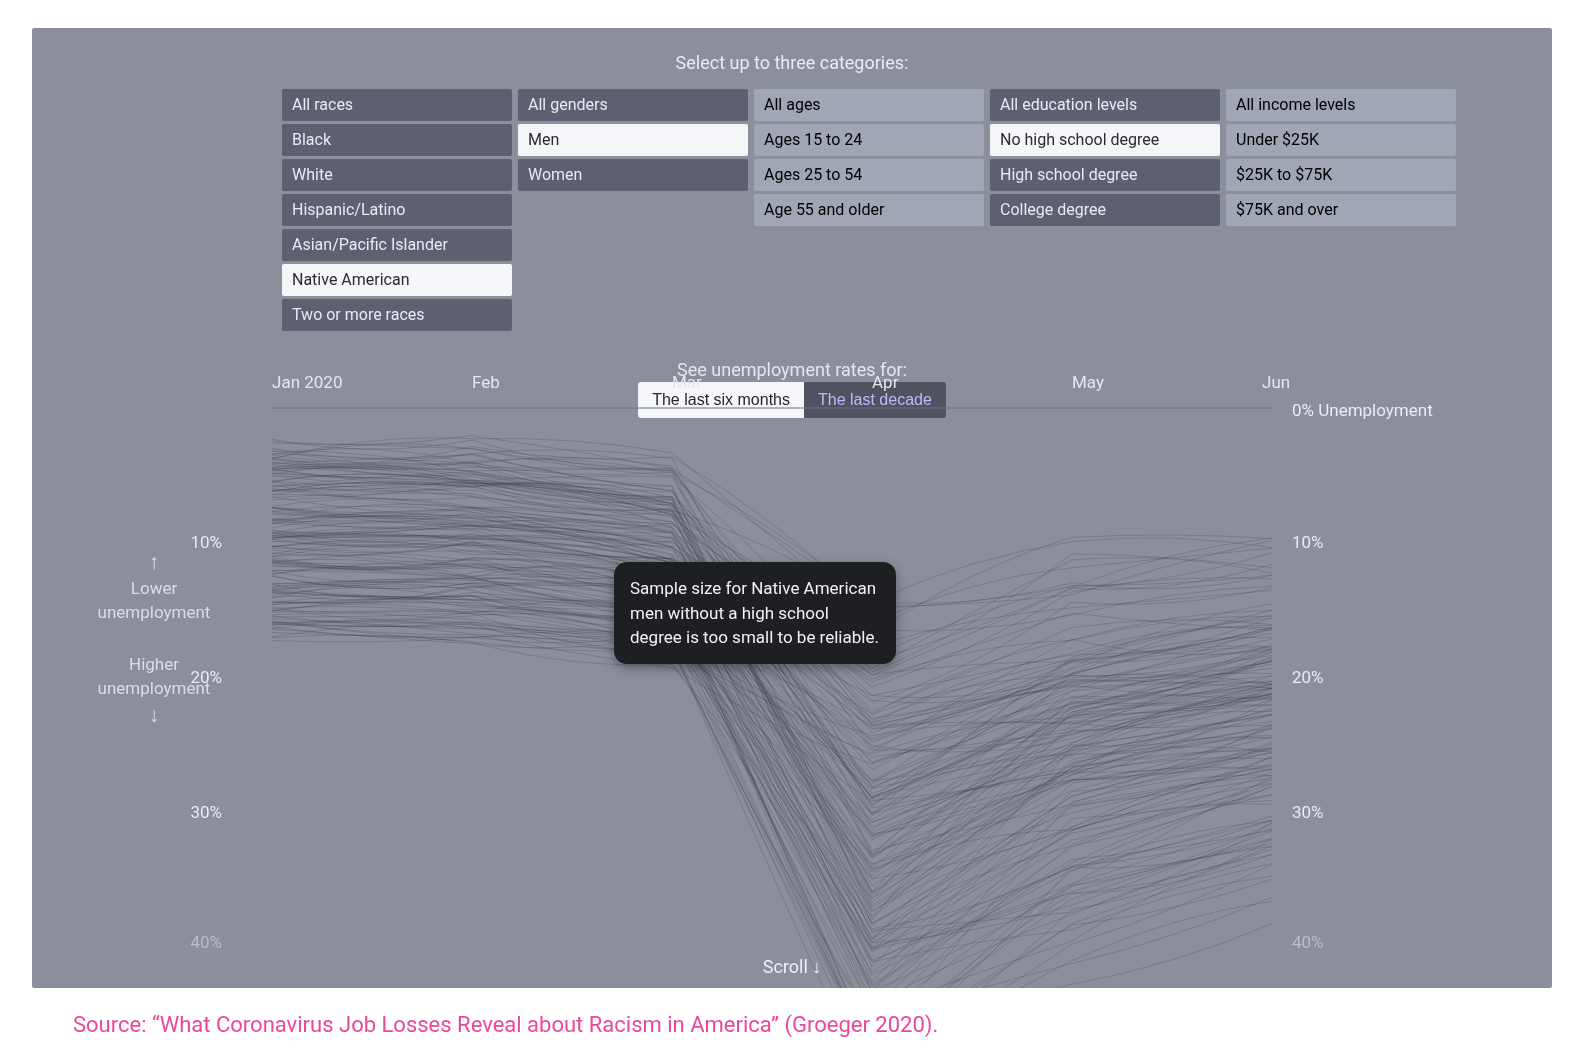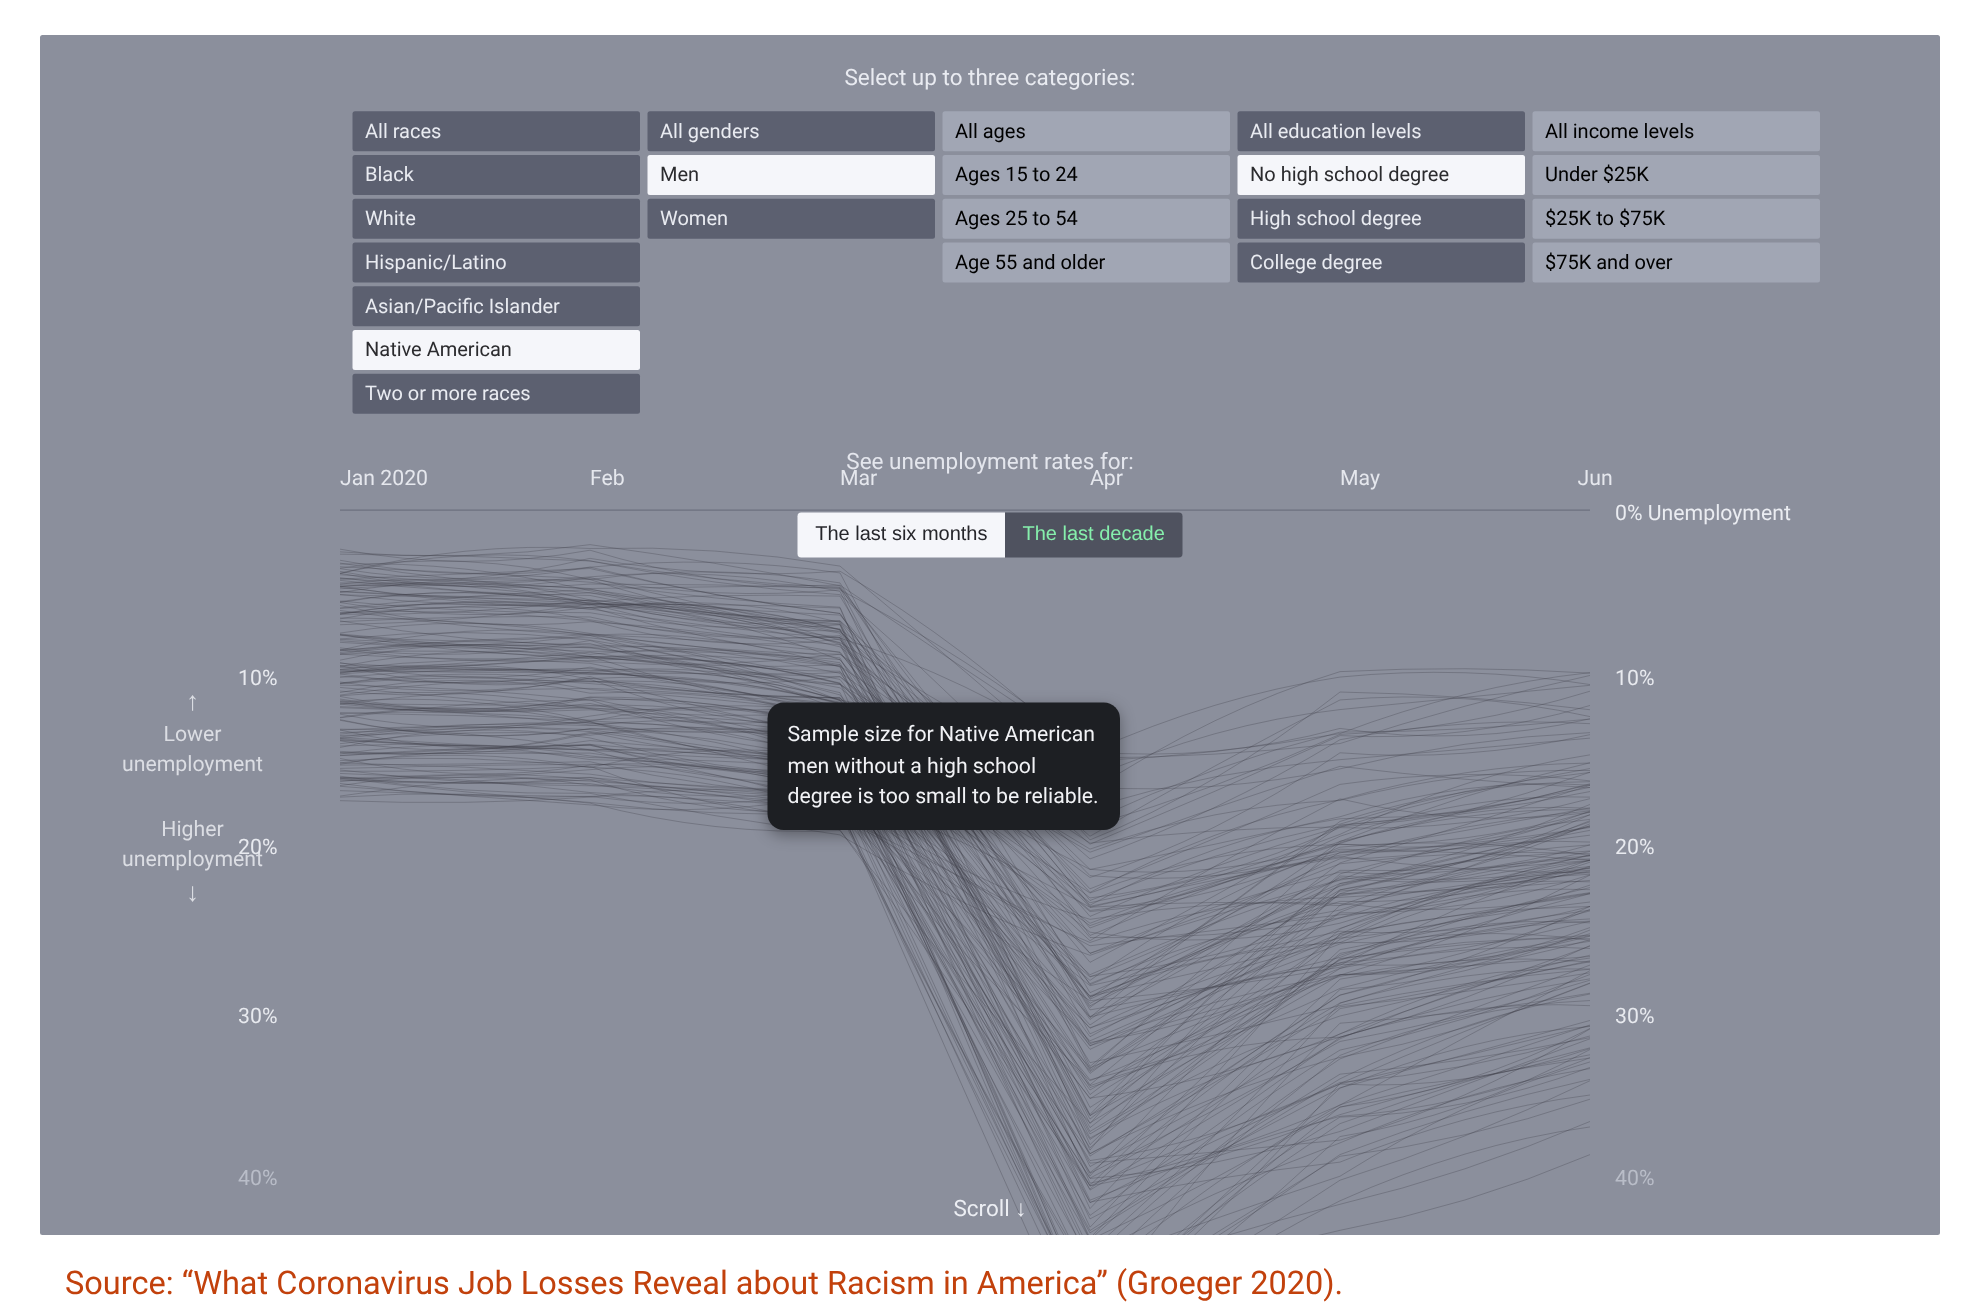--- a/index.html
+++ b/index.html
@@ -7,38 +7,38 @@
   .panel{position:relative;width:100%;height:960px;background:#8b8f9c;border-radius:2px;overflow:hidden}
   .top{padding:24px 0 0 0;display:flex;flex-direction:column;align-items:center;width:100%}
   .prompt{color:#e9ebf1;font-size:18px;margin-bottom:16px}
   .filters{display:flex;gap:6px;padding-left:250px;width:100%;box-sizing:border-box}
   .fcol{width:230px;display:flex;flex-direction:column;gap:3px}
   .fcell{font-size:16px;line-height:1;padding:8px 10px;border-radius:2px;color:#e9ebf1;cursor:pointer;user-select:none}
   .st-inactive{background:#5c6070}
   .st-selected{background:#f5f6fa;color:#2b2b2e}
   .st-dim{background:#a1a6b4;color:#000000}
   .prompt2{margin-top:28px;color:#e4e6ed;font-size:18px}
-  .toggle{margin-top:30px;display:flex}
+  .toggle{margin-top:2px;display:flex}
   .toggle button{border:0;font-size:16px;padding:9px 14px;cursor:pointer}
   .tg-on{background:#f5f6fa;color:#26262b;border-top-left-radius:3px;border-bottom-left-radius:3px}
-  .tg-off{background:#4f525f;color:#86efac;border-top-right-radius:3px;border-bottom-right-radius:3px}
+  .tg-off{background:#4f525f;color:#c4b5fd;border-top-right-radius:3px;border-bottom-right-radius:3px}
 
   .chartwrap{position:absolute;left:0;right:0;top:340px;bottom:0}
   .sidehint{position:absolute;left:52px;top:180px;width:140px;color:#dbdde3;font-size:17px;text-align:center;line-height:1.4}
   .sidehint .arrow{font-size:21px}
   svg.chart{position:absolute;left:200px;top:0;width:1110px;height:580px;overflow:visible}
   .xlabel{fill:#e5e7ed;font-size:17px}
   .ylabel{fill:#e8eaef;font-size:17px}
   .ylabel.fade{fill:#b9bdc8}
   .rightUnit{fill:#eaecf1;font-size:17px}
   .axisline{stroke:#6d717f;stroke-width:1}
   .series{stroke:#3a3d47;stroke-width:0.7;fill:none;opacity:0.35}
   .tooltip{position:absolute;left:582px;top:194px;width:250px;background:#1d1f23;color:#f1f2f5;font-size:17px;line-height:1.45;padding:14px 16px;border-radius:13px;box-shadow:0 4px 12px rgba(0,0,0,.35)}
   .scroll{position:absolute;left:50%;bottom:10px;transform:translateX(-50%);color:#eceef3;font-size:18px}
-  .caption{margin:24px 0 0 20px;font-size:26px;color:#c2410c}
+  .caption{margin:24px 0 0 41px;font-size:22px;color:#ec4899}
 </style>
 </head>
 <body>
 
 <div class="outer">
   <div class="panel">
 
     <div class="top">
       <div class="prompt">Select up to three categories:</div>
 

